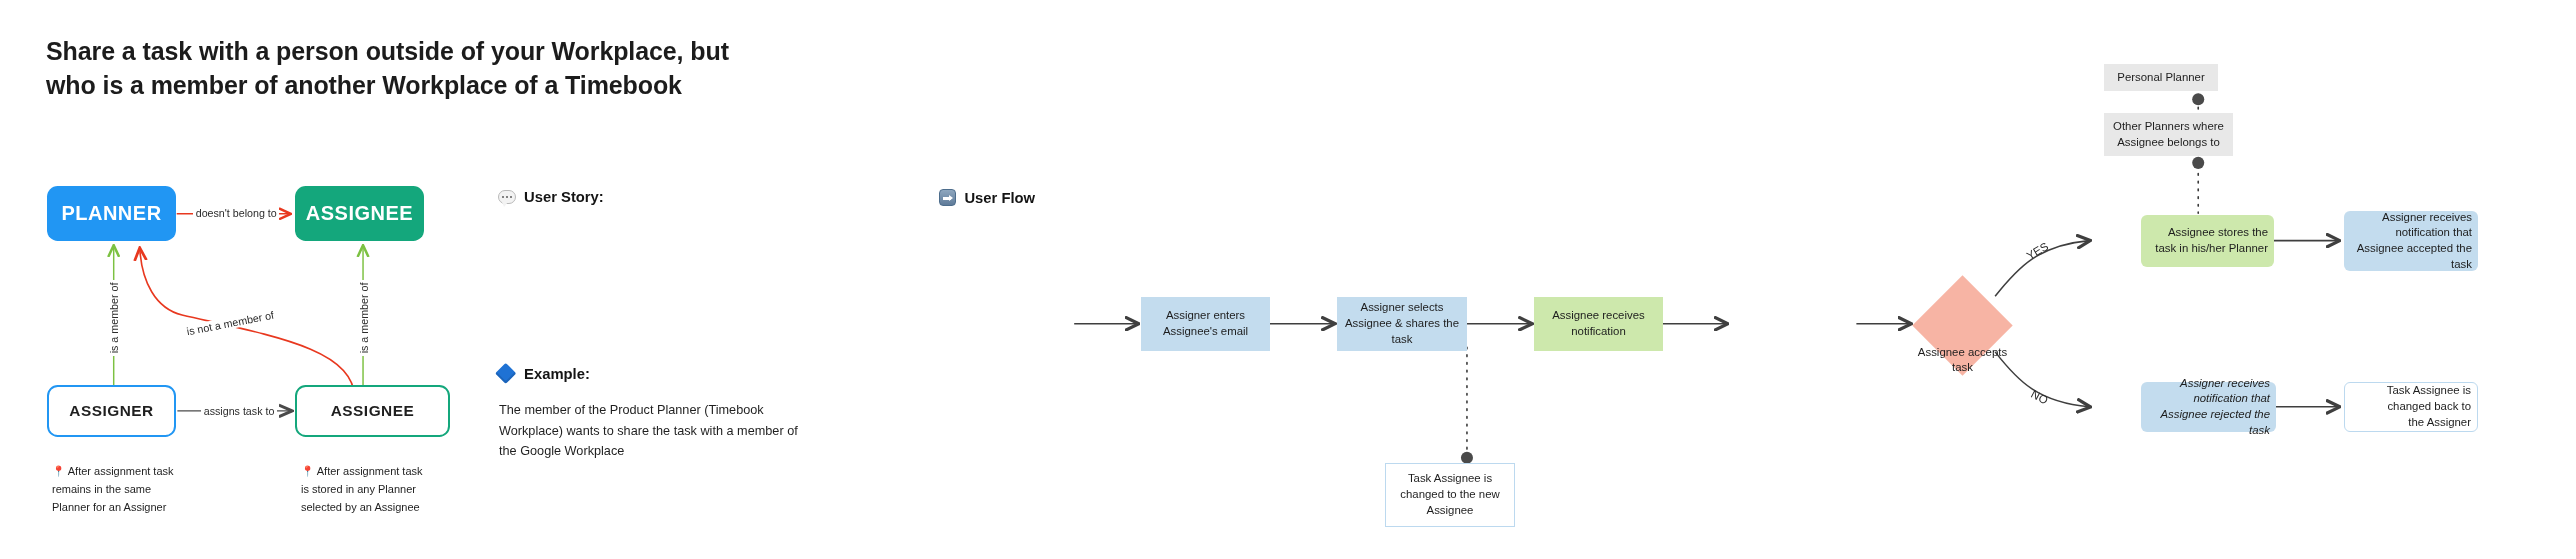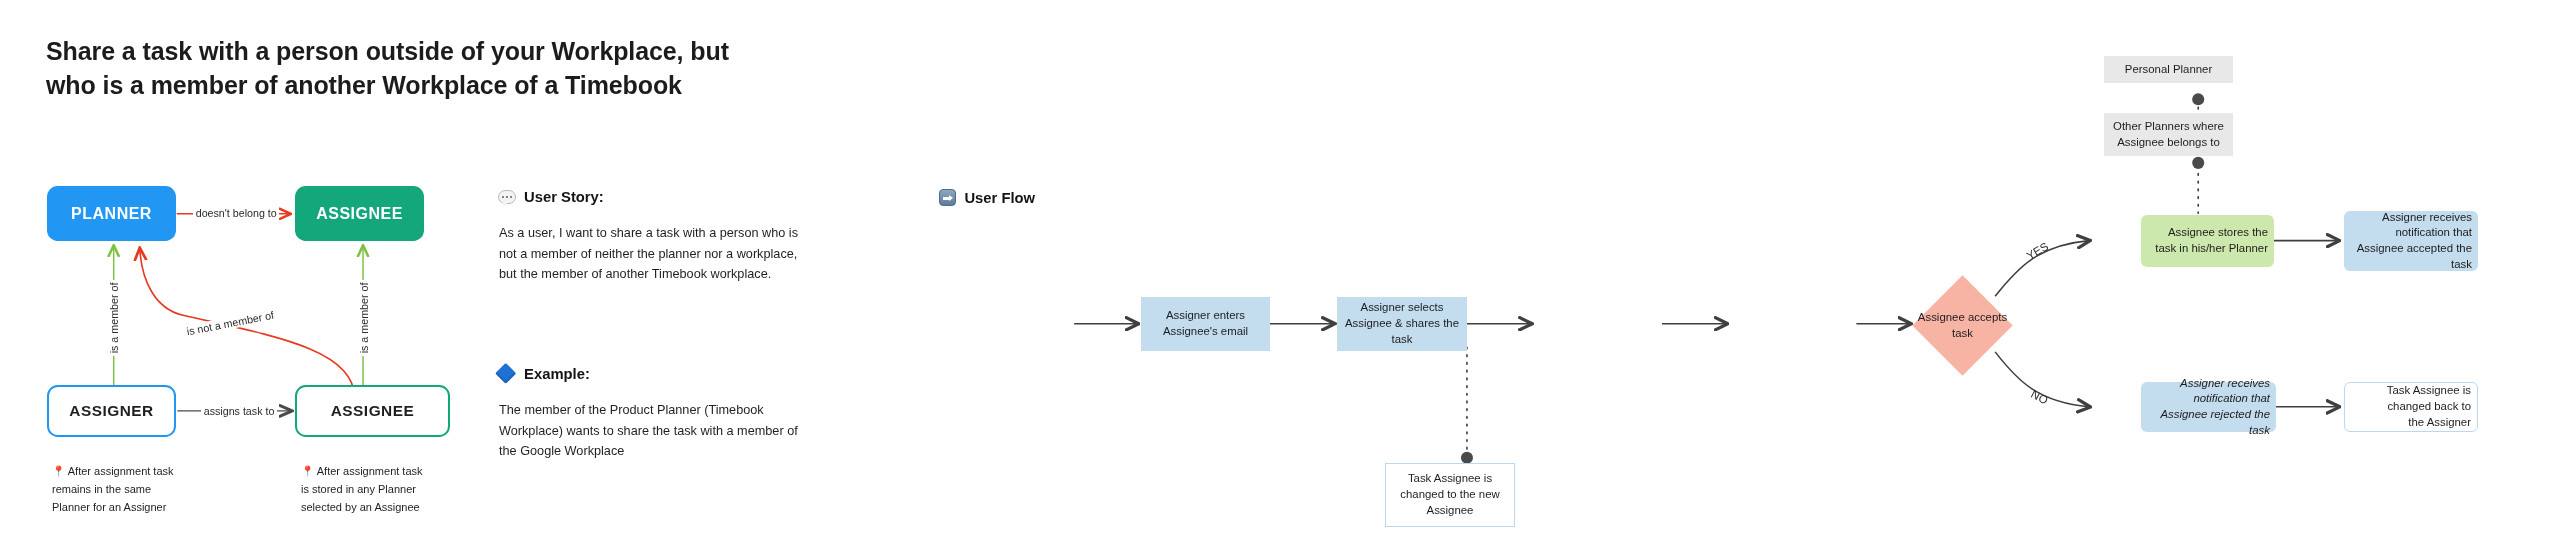--- a/index.html
+++ b/index.html
@@ -17,21 +17,21 @@
     position: absolute; left: 46px; top: 35px; width: 704px;
     font-size: 25px; font-weight: bold; line-height: 1.34;
     color: #1c1c1c; letter-spacing: -0.1px;
   }
 
   
   .ent {
     position: absolute; display: flex; align-items: center; justify-content: center;
     text-align: center; font-weight: bold; letter-spacing: 0.5px;
   }
-  .ent-filled { color: #ffffff; font-size: 16px; border-radius: 10.7px; }
+  .ent-filled { color: #ffffff; font-size: 20px; border-radius: 10.7px; }
   .ent-outline { background: #ffffff; font-size: 15.4px; color: #1f1f1f; border-radius: 10.7px; border: 2px solid; }
 
   .edge-label {
     position: absolute; font-size: 10.7px; color: #2b2b2b;
     white-space: nowrap; font-family: "Liberation Sans", sans-serif;
   }
   .edge-label.vert { transform-origin: 0 0; }
 
   .pin-note {
     position: absolute; font-size: 11px; line-height: 1.62; color: #1f1f1f;
@@ -165,21 +165,20 @@
   </div>
 
   <div class="sect-head" style="left:498px; top:189px;">
     <span class="ico-bubble">
         <i></i>
         <i></i>
         <i></i>
       </span>
     <span>User Story:</span>
   </div>
-  <div class="sect-body" style="left:499px; top:223px; width:299px;">As a user, I want to share a task with a person who is not a member of neither the planner nor a workplace, but the member of another Timebook workplace.</div>
 
   <div class="sect-head" style="left:498px; top:366px;">
     <span class="ico-diamond"></span>
     <span style="margin-left:2.7px;">Example:</span>
   </div>
   <div class="sect-body" style="left:499px; top:400px; width:302px;">The member of the Product Planner (Timebook Workplace) wants to share the task with a member of the Google Workplace</div>
 
   <div class="sect-head" style="left:939px; top:189px;">
     <span class="ico-flow"></span>
     <span>User Flow</span>
@@ -212,25 +211,28 @@
 
 
   <div class="fbox fb-blue fb-sq" style="left:1141px; top:297px; width:129px; height:54px;">
     <span>Assigner enters Assignee's email</span>
   </div>
 
   <div class="fbox fb-blue fb-sq" style="left:1337px; top:297px; width:130px; height:54px;">
     <span>Assigner selects Assignee &amp; shares the task</span>
   </div>
 
+  <div class="fbox fb-green fb-sq" style="left:1534px; top:297px; width:129px; height:54px;">
+    <span>Assignee receives notification</span>
+  </div>
 
   <div style="position:absolute; left:1912px; top:275px; width:101px; height:101px;">
     <div class="diamond-shape" style="left:14.8px; top:14.8px; width:71px; height:71px;"></div>
     <div style="position:absolute; left:0; top:0; width:101px; height:101px; display:flex;
-                align-items:center; justify-content:center; text-align:center;
+                align-items:flex-end; justify-content:center; text-align:center;
                 font-size:11.4px; line-height:1.38; color:#1d1d1d;">
       <span>Assignee accepts task</span>
     </div>
   </div>
 
   <div class="branch-label" style="left:2026px; top:245px; transform: rotate(-30deg);">YES</div>
   <div class="branch-label" style="left:2031px; top:391px; transform: rotate(28deg);">NO</div>
 
   <div class="fbox fb-green fb-round" style="left:2141px; top:215px; width:133px; height:52px;">
     <span>Assignee stores the task in his/her Planner</span>
@@ -245,21 +247,21 @@
   </div>
 
   <div class="fbox fb-white fb-round" style="left:2344px; top:382px; width:134px; height:50px;padding-left:28px;">
     <span>Task Assignee is changed back to the Assigner</span>
   </div>
 
   <div class="fbox fb-white fb-sq" style="left:1385px; top:463px; width:130px; height:64px;">
     <span>Task Assignee is changed to the new Assignee</span>
   </div>
 
-  <div class="fbox fb-gray fb-sq" style="left:2104px; top:56px; width:129px; height:27px;">
+  <div class="fbox fb-gray fb-sq" style="left:2104px; top:64px; width:114px; height:27px;">
     <span>Personal Planner</span>
   </div>
 
   <div class="fbox fb-gray fb-sq" style="left:2104px; top:113px; width:129px; height:43px;align-items:center;">
     <span>Other Planners where Assignee belongs to</span>
   </div>
 
 </div>
 
 

